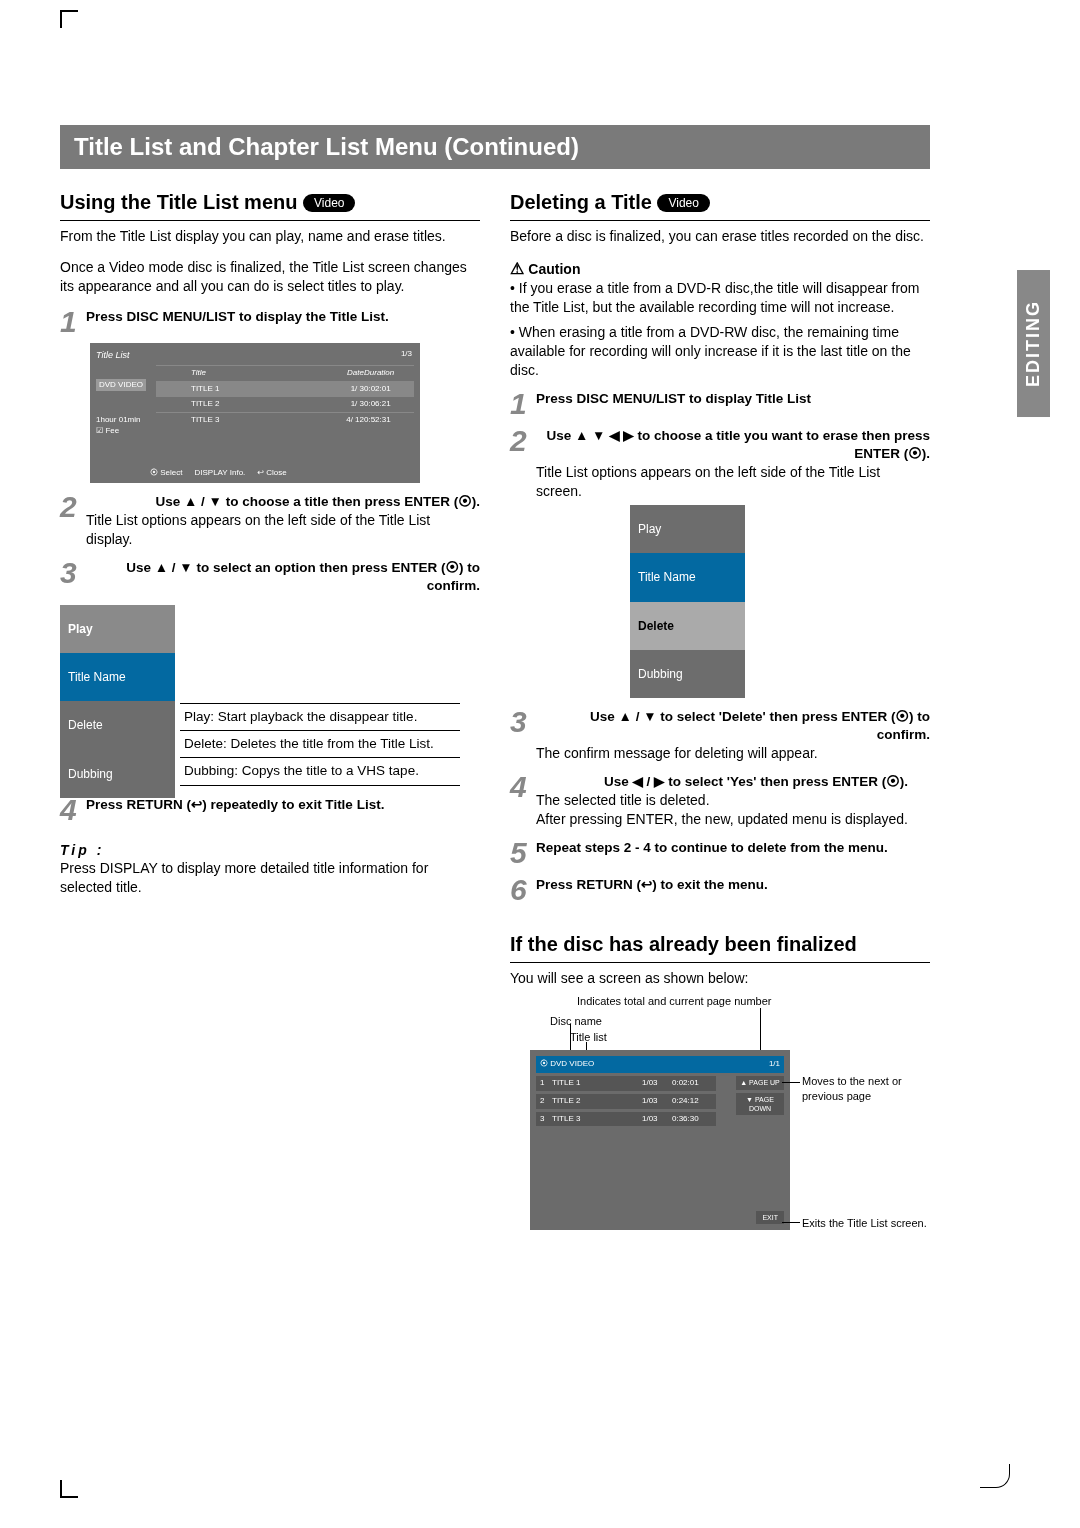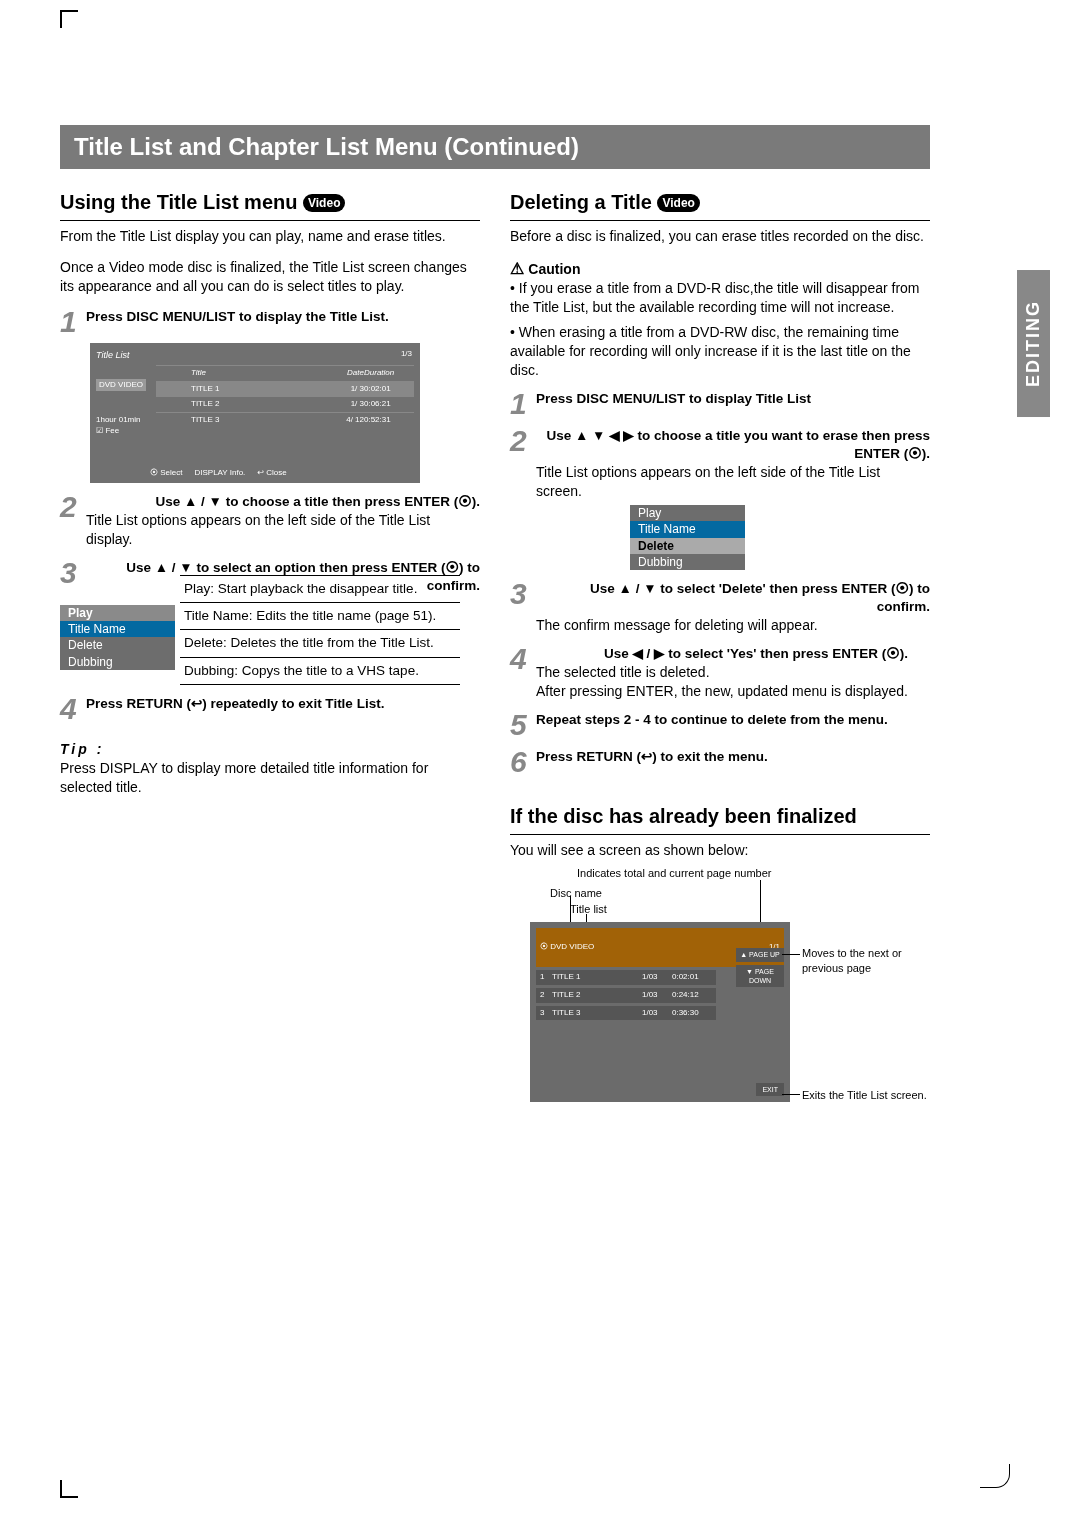--- a/index.html
+++ b/index.html
@@ -25,22 +25,22 @@
   }
   .columns {
     display: flex;
     margin-top: 20px;
     width: 870px;
     gap: 30px;
   }
   .col { flex: 1; font-size: 14px; line-height: 1.35; }
   .col h2 { font-size: 20px; font-weight: bold; margin-bottom: 6px; border-bottom:1px solid #000; padding-bottom:4px;}
   .pill {
-    display:inline-block; background:#000; color:#fff; font-size:12px; font-weight:bold;
-    border-radius:10px; padding:1px 5px; vertical-align:2px;
+    display:inline-block; background:#000; color:#fff; font-size:12px; font-weight:normal;
+    border-radius:10px; padding:1px 11px; vertical-align:2px;
   }
   .body-text { margin-bottom: 12px; }
   .num-step { display:flex; margin-top:10px; }
   .big-num {
     font-family: Arial Black, Arial, sans-serif;
     font-size: 30px; font-weight: 900; font-style: italic;
     color:#888; line-height:0.9; width:26px; flex-shrink:0;
   }
   .step-text { font-weight:bold; font-size:13.5px;text-align:right; }
   .step-sub { font-weight:normal; font-size:14px; }
@@ -59,21 +59,21 @@
   .tl-screen .tl-table .row.sel { background:#888;}
   .tl-screen .tl-table .row > div:nth-child(1){width:35px;}
   .tl-screen .tl-table .row > div:nth-child(2){flex:1;}
   .tl-screen .tl-table .row > div:nth-child(3){width:40px; text-align:right;}
   .tl-screen .tl-table .row > div:nth-child(4){width:50px; text-align:left;}
   .tl-foot { position:absolute; bottom:4px; left:60px; right:6px; display:flex; gap:12px; font-size:8px;}
   .tl-page { position:absolute; top:6px; right:8px; font-size:8px;}
 
   
   .menu-box { width:115px; font-size:12px; margin-top:4px;}
-  .menu-box .mi { padding:0 8px; color:#fff; }
+  .menu-box .mi { padding:16px 8px; color:#fff; }
   .menu-box .mi.play { background:#8a8a8a; font-weight:bold;}
   .menu-box .mi.tn { background:#0369a1;}
   .menu-box .mi.del { background:#6d6d6d;}
   .menu-box .mi.del.sel { background:#aaa; color:#000; font-weight:bold;}
   .menu-box .mi.dub { background:#6d6d6d;}
 
   .opt-table { width: 280px; border-collapse:collapse; font-size:13.5px; margin-left:120px; margin-top:-95px;}
   .opt-table td { border-top:1px solid #000; border-bottom:1px solid #000; padding:4px 4px; vertical-align:top;}
   .opt-row { display:flex; align-items:flex-start; margin-top:6px;}
   .opt-row .menu-box { flex-shrink:0; }
@@ -86,21 +86,21 @@
 
   .side-tab {
     position:absolute; right:30px; top:270px; background:#888; color:#fff;
     font-weight:bold; padding:30px 6px; writing-mode:vertical-rl; transform:rotate(180deg);
     font-size:18px; letter-spacing:2px;
   }
 
   
   .fin-wrap { position:relative; width:374px; margin-top:10px; margin-left:20px; font-size:10px;}
   .fin-screen { width:260px; height:180px; background:#6b6b6b; color:#fff; font-size:8px; position:relative; padding:6px;}
-  .fin-screen .top { display:flex; justify-content:space-between; background:#a16207; padding:14px 4px;}
+  .fin-screen .top { display:flex; justify-content:space-between; background:#0369a1; padding:3px 4px;}
   .fin-screen .frow { display:flex; background:#555; margin-top:3px; padding:2px 4px; width:180px;}
   .fin-screen .frow > div:nth-child(1){width:12px;}
   .fin-screen .frow > div:nth-child(2){flex:1;}
   .fin-screen .frow > div:nth-child(3){width:30px;}
   .fin-screen .frow > div:nth-child(4){width:40px;}
   .fin-screen .pg { position:absolute; right:6px; top:26px; width:48px;}
   .fin-screen .pg div { background:#555; padding:2px 3px; margin-bottom:3px; font-size:7px; text-align:center;}
   .fin-screen .exit { position:absolute; right:6px; bottom:6px; background:#555; padding:2px 6px; font-size:7px;}
   .callout { position:absolute; font-size:11px; }
   .ln { position:absolute; background:#000;}
@@ -192,23 +192,20 @@
         <div class="mi del">Delete</div>
         <div class="mi dub">Dubbing</div>
       </div>
     </div>
     <table class="opt-table">
       <tbody>
           <tr>
             <td>Play: Start playback the disappear title.</td>
           </tr>
       <tr>
-            <td>Title Name: Edits the title name (page 51).</td>
-          </tr>
-      <tr>
             <td>Delete: Deletes the title from the Title List.</td>
           </tr>
       <tr>
             <td>Dubbing: Copys the title to a VHS tape.</td>
           </tr>
     </tbody>
       </table>
 
     <div class="num-step">
       <div class="big-num">4</div>

